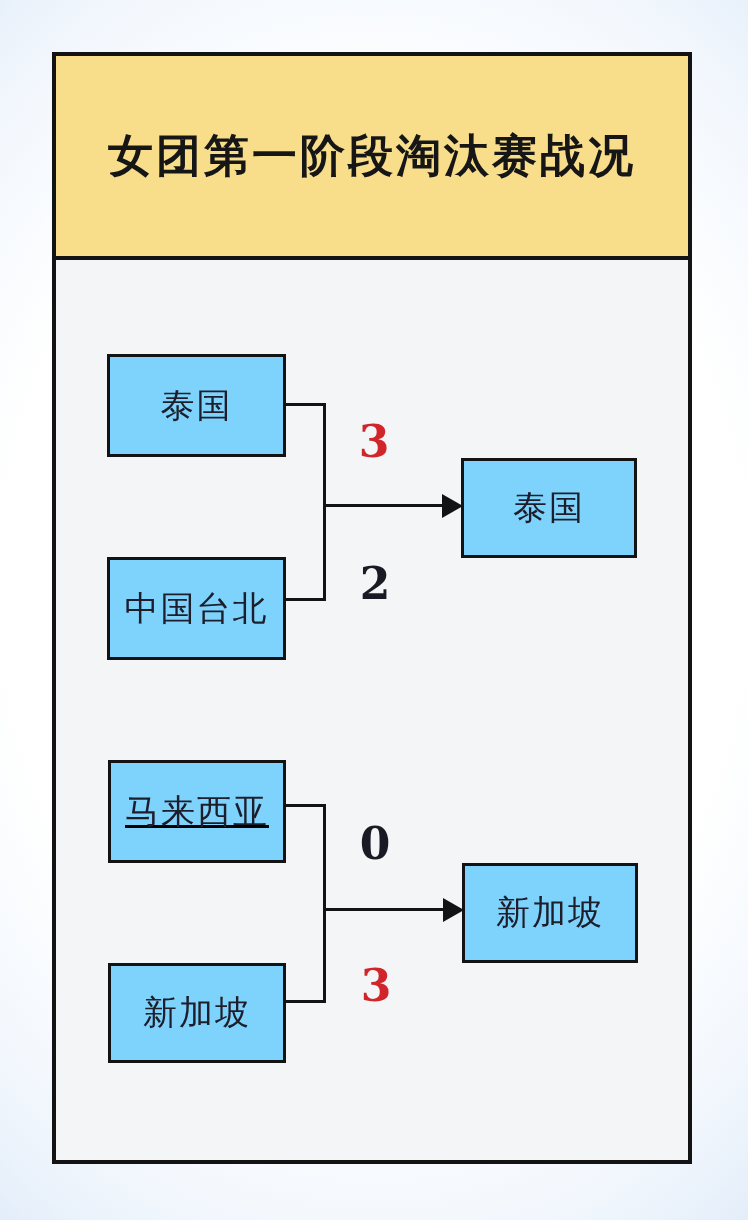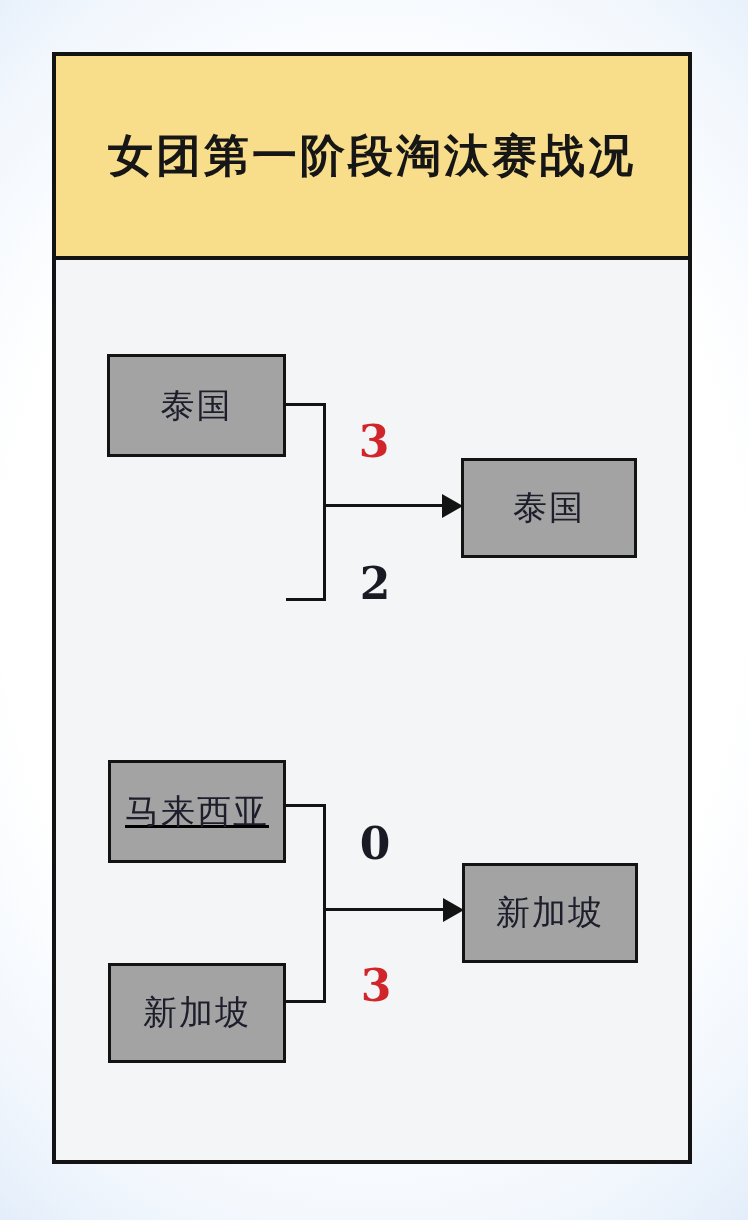--- a/index.html
+++ b/index.html
@@ -34,21 +34,21 @@
     font-family: "DejaVu Serif", "Liberation Serif", serif;
   }
   .board {
     position: absolute; left: 0; top: 204px;
     width: 632px; height: 904px;
   }
   .team-box {
     position: absolute;
     box-sizing: border-box;
     border: 3px solid #131313;
-    background: #a3a3a3;
+    background: #7dd3fc;
     display: flex; align-items: center; justify-content: center;
   }
   .team-box .team-label {
     font-size: 34px; color: #1d1d2b; letter-spacing: 2px;
     font-family: "DejaVu Serif", "Liberation Serif", serif;
   }
   
   .m1-top    { left: 51px;  top: 94px;  width: 179px; height: 103px; }
   .m1-bottom { left: 51px;  top: 297px; width: 179px; height: 103px; }
   .m1-winner { left: 405px; top: 198px; width: 176px; height: 100px; }
@@ -98,20 +98,23 @@
 
     <div class="header">
       <h1 class="title">女团第一阶段淘汰赛战况</h1>
     </div>
 
     <div class="board">
 
       <div class="team-box m1-top">
         <span class="team-label">泰国</span>
       </div>
+      <div class="team-box m1-bottom">
+        <span class="team-label">中国台北</span>
+      </div>
 
       <div class="line m1-stub-top"></div>
       <div class="line m1-stub-bottom"></div>
       <div class="line m1-spine"></div>
       <div class="line m1-arrow-line"></div>
       <div class="arrow-head m1-arrow-head"></div>
 
       <div class="score win m1-score-top">3</div>
       <div class="score lose m1-score-bottom">2</div>
 

